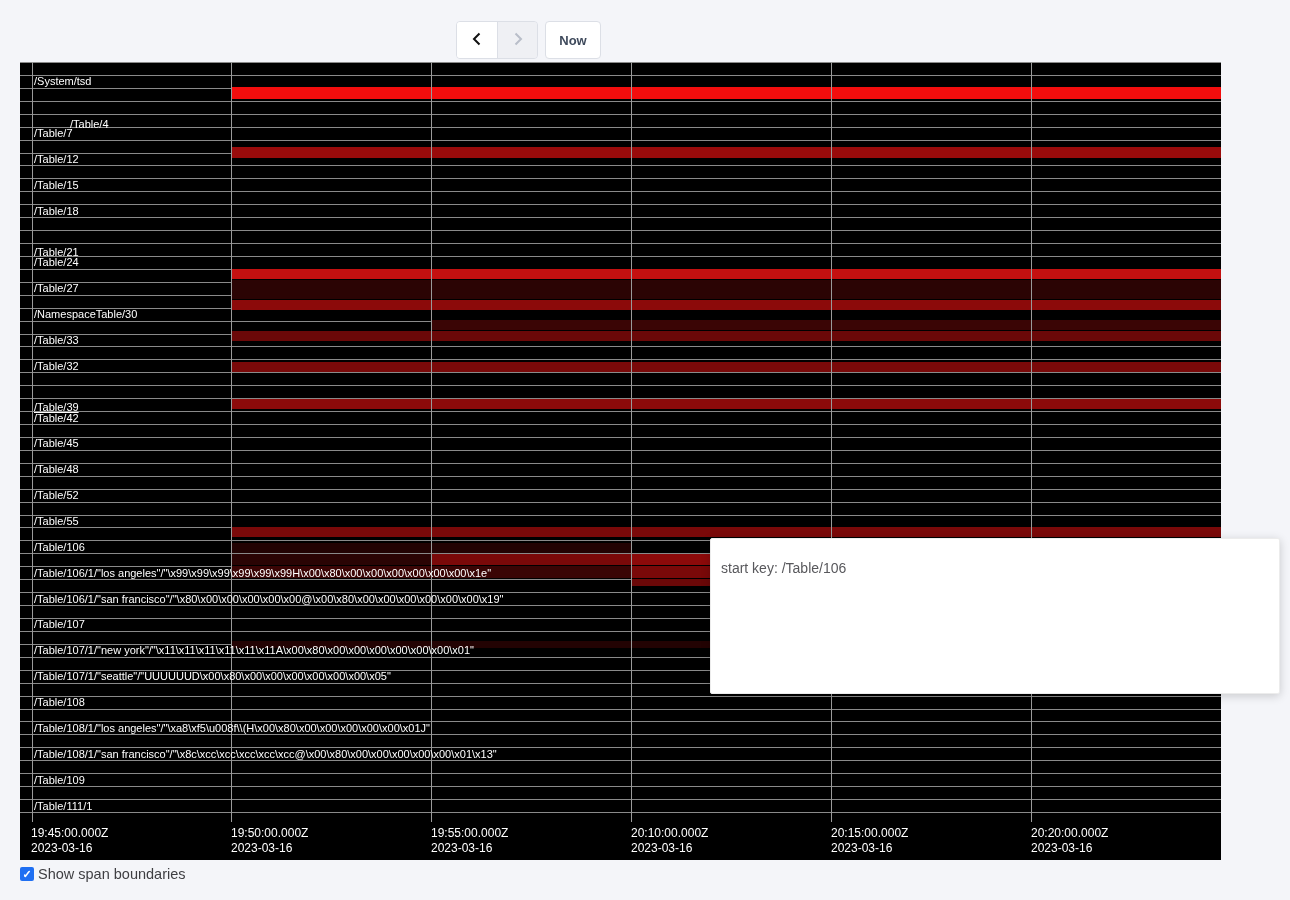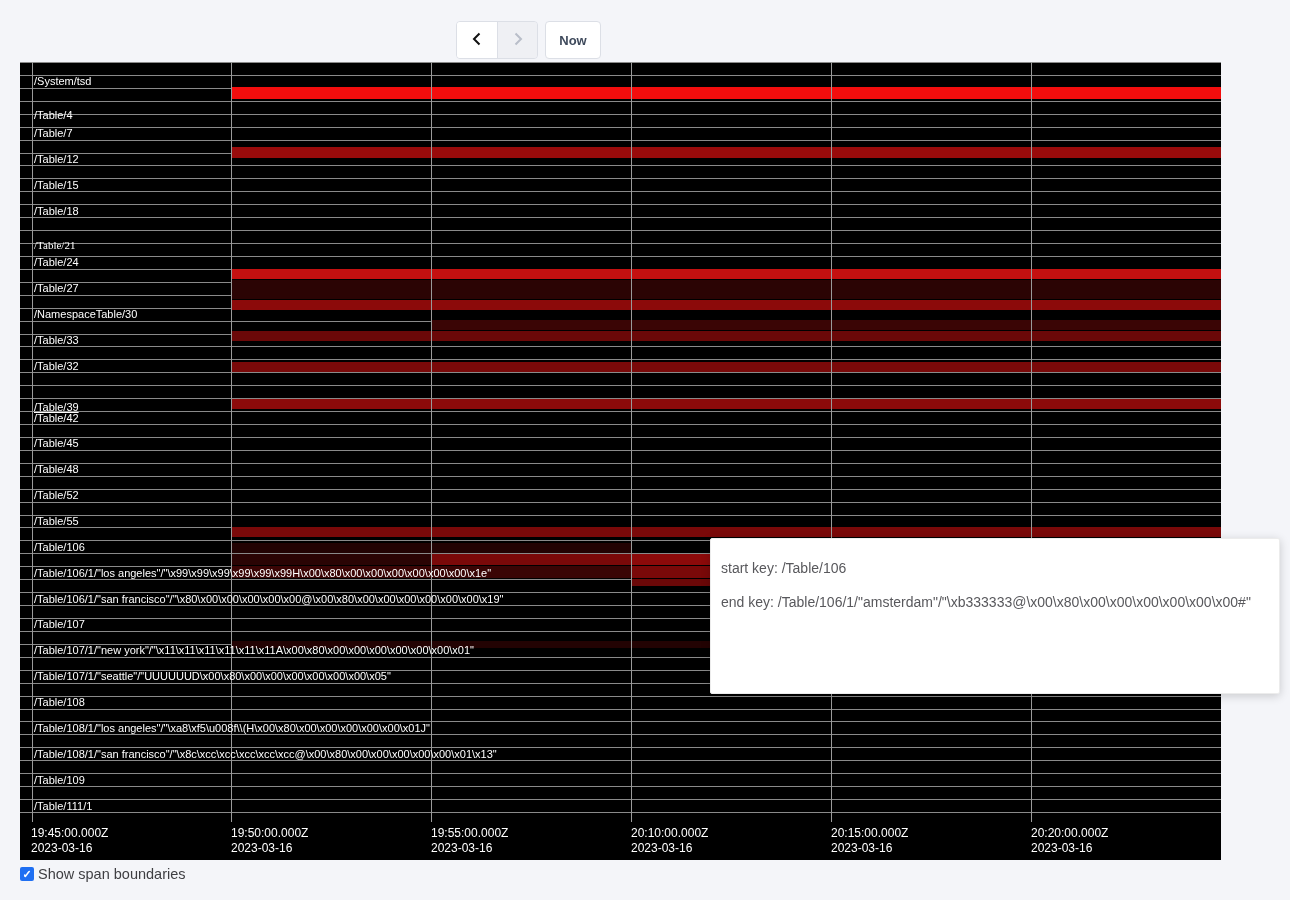--- a/index.html
+++ b/index.html
@@ -175,26 +175,26 @@
     <div class="band" style="top: 504px; height: 12px; left: 611px; width: 590px; background: rgb(122, 9, 9);"></div>
     <div class="band" style="top: 517px; height: 7px; left: 611px; width: 590px; background: rgb(107, 8, 8);"></div>
     <div class="band" style="top: 579px; height: 7px; left: 211px; width: 990px; background: rgb(35, 3, 3);"></div>
     <div class="vline" style="left: 12px;"></div>
     <div class="vline" style="left: 211px;"></div>
     <div class="vline" style="left: 411px;"></div>
     <div class="vline" style="left: 611px;"></div>
     <div class="vline" style="left: 811px;"></div>
     <div class="vline" style="left: 1011px;"></div>
     <div class="row-label" style="top: 14.43px;">/System/tsd</div>
-    <div class="row-label" style="top: 48px;">/Table/4</div>
+    <div class="row-label" style="top: 57px; padding-left: 36px;">/Table/4</div>
     <div class="row-label" style="top: 66.15px;">/Table/7</div>
     <div class="row-label" style="top: 92.01px;">/Table/12</div>
     <div class="row-label" style="top: 117.87px;">/Table/15</div>
     <div class="row-label" style="top: 143.73px;">/Table/18</div>
-    <div class="row-label" style="top: 178px; font-family: Liberation Serif, serif;">/Table/21</div>
+    <div class="row-label" style="top: 185px;">/Table/21</div>
     <div class="row-label" style="top: 195.45px;">/Table/24</div>
     <div class="row-label" style="top: 221.31px;">/Table/27</div>
     <div class="row-label" style="top: 247.17px;">/NamespaceTable/30</div>
     <div class="row-label" style="top: 273.03px;">/Table/33</div>
     <div class="row-label" style="top: 298.89px;">/Table/32</div>
     <div class="row-label" style="top: 340px; text-decoration: underline;">/Table/39</div>
     <div class="row-label" style="top: 350.61px;">/Table/42</div>
     <div class="row-label" style="top: 376.47px;">/Table/45</div>
     <div class="row-label" style="top: 402.33px;">/Table/48</div>
     <div class="row-label" style="top: 428.19px;">/Table/52</div>
@@ -234,19 +234,18 @@
       <div>2023-03-16</div>
     </div>
     <div class="tick" style="left: 1011px;">
       <div>20:20:00.000Z</div>
       <div>2023-03-16</div>
     </div>
   </div>
 
 <div class="tooltip" id="tooltip">
     <div class="tooltip-line">start key: /Table/106</div>
-    <div class="tooltip-line">end key: /Table/106/1/"amsterdam"/"\xb333333@\x00\x80\x00\x00\x00\x00\x00\x00#"</div>
   </div>
 
 <div class="footer">
   <span class="checkbox">✓</span>
   <span class="checkbox-label">Show span boundaries</span>
 </div>
 
 </body></html>

